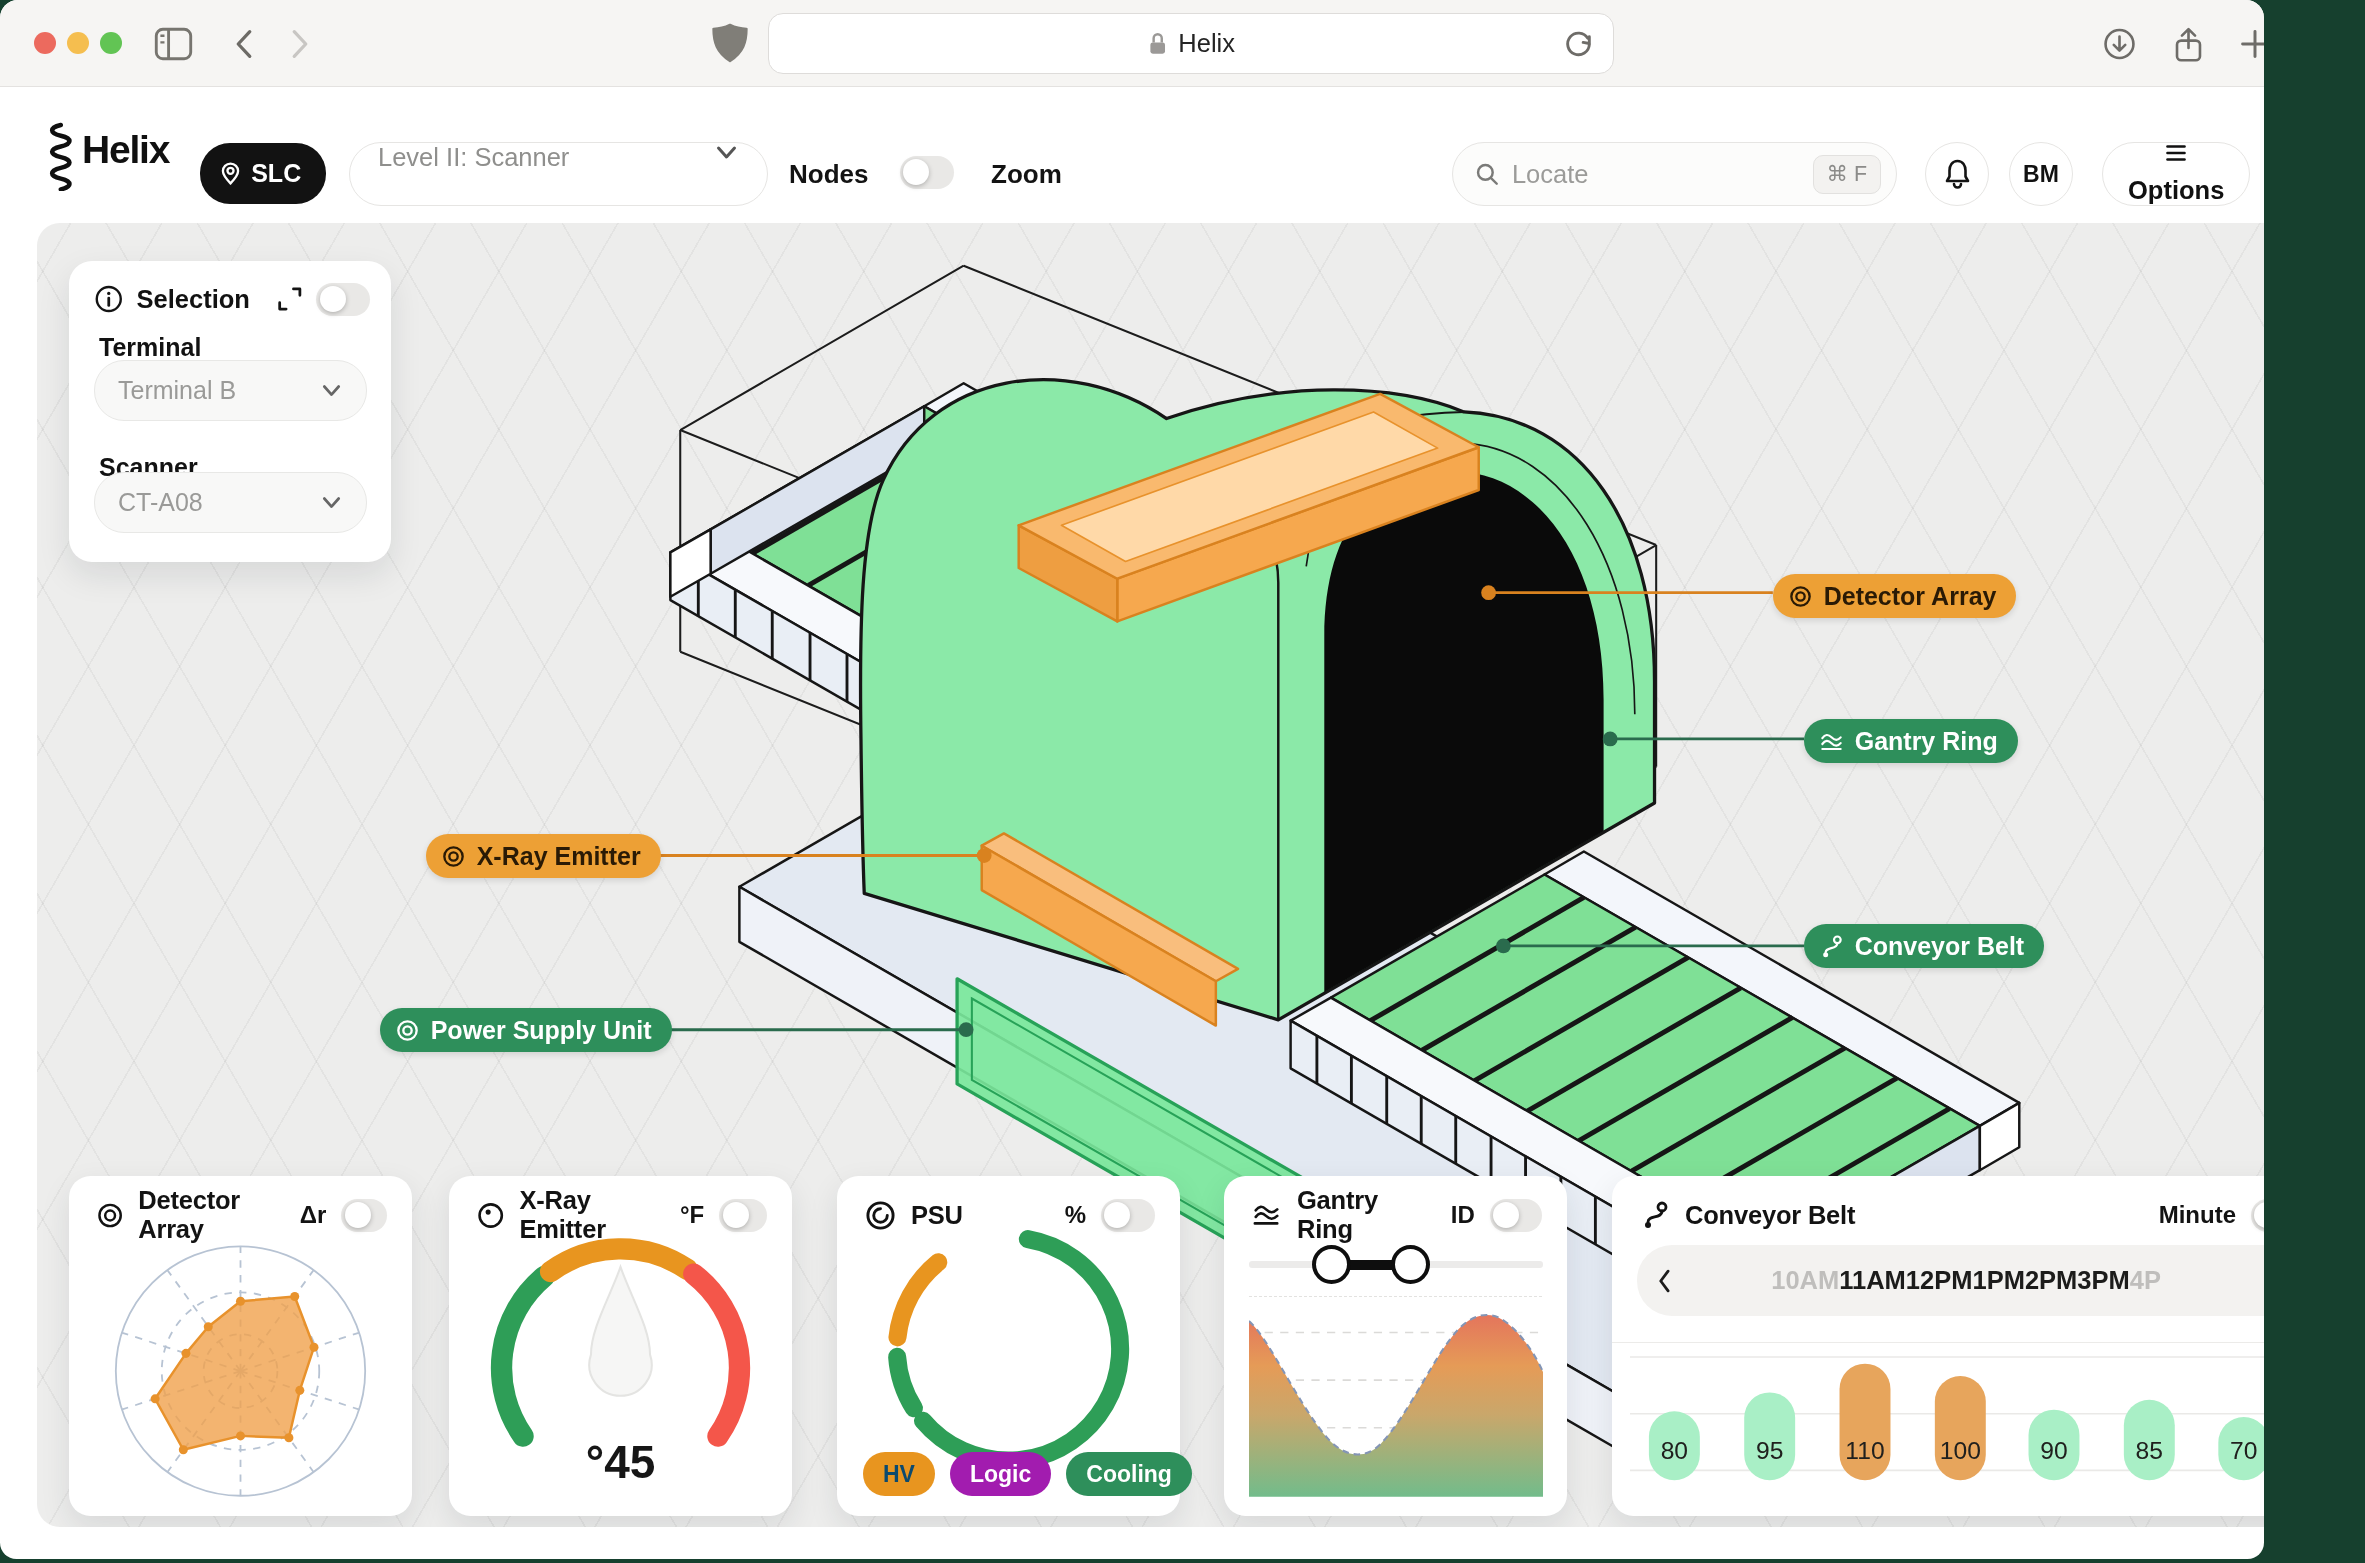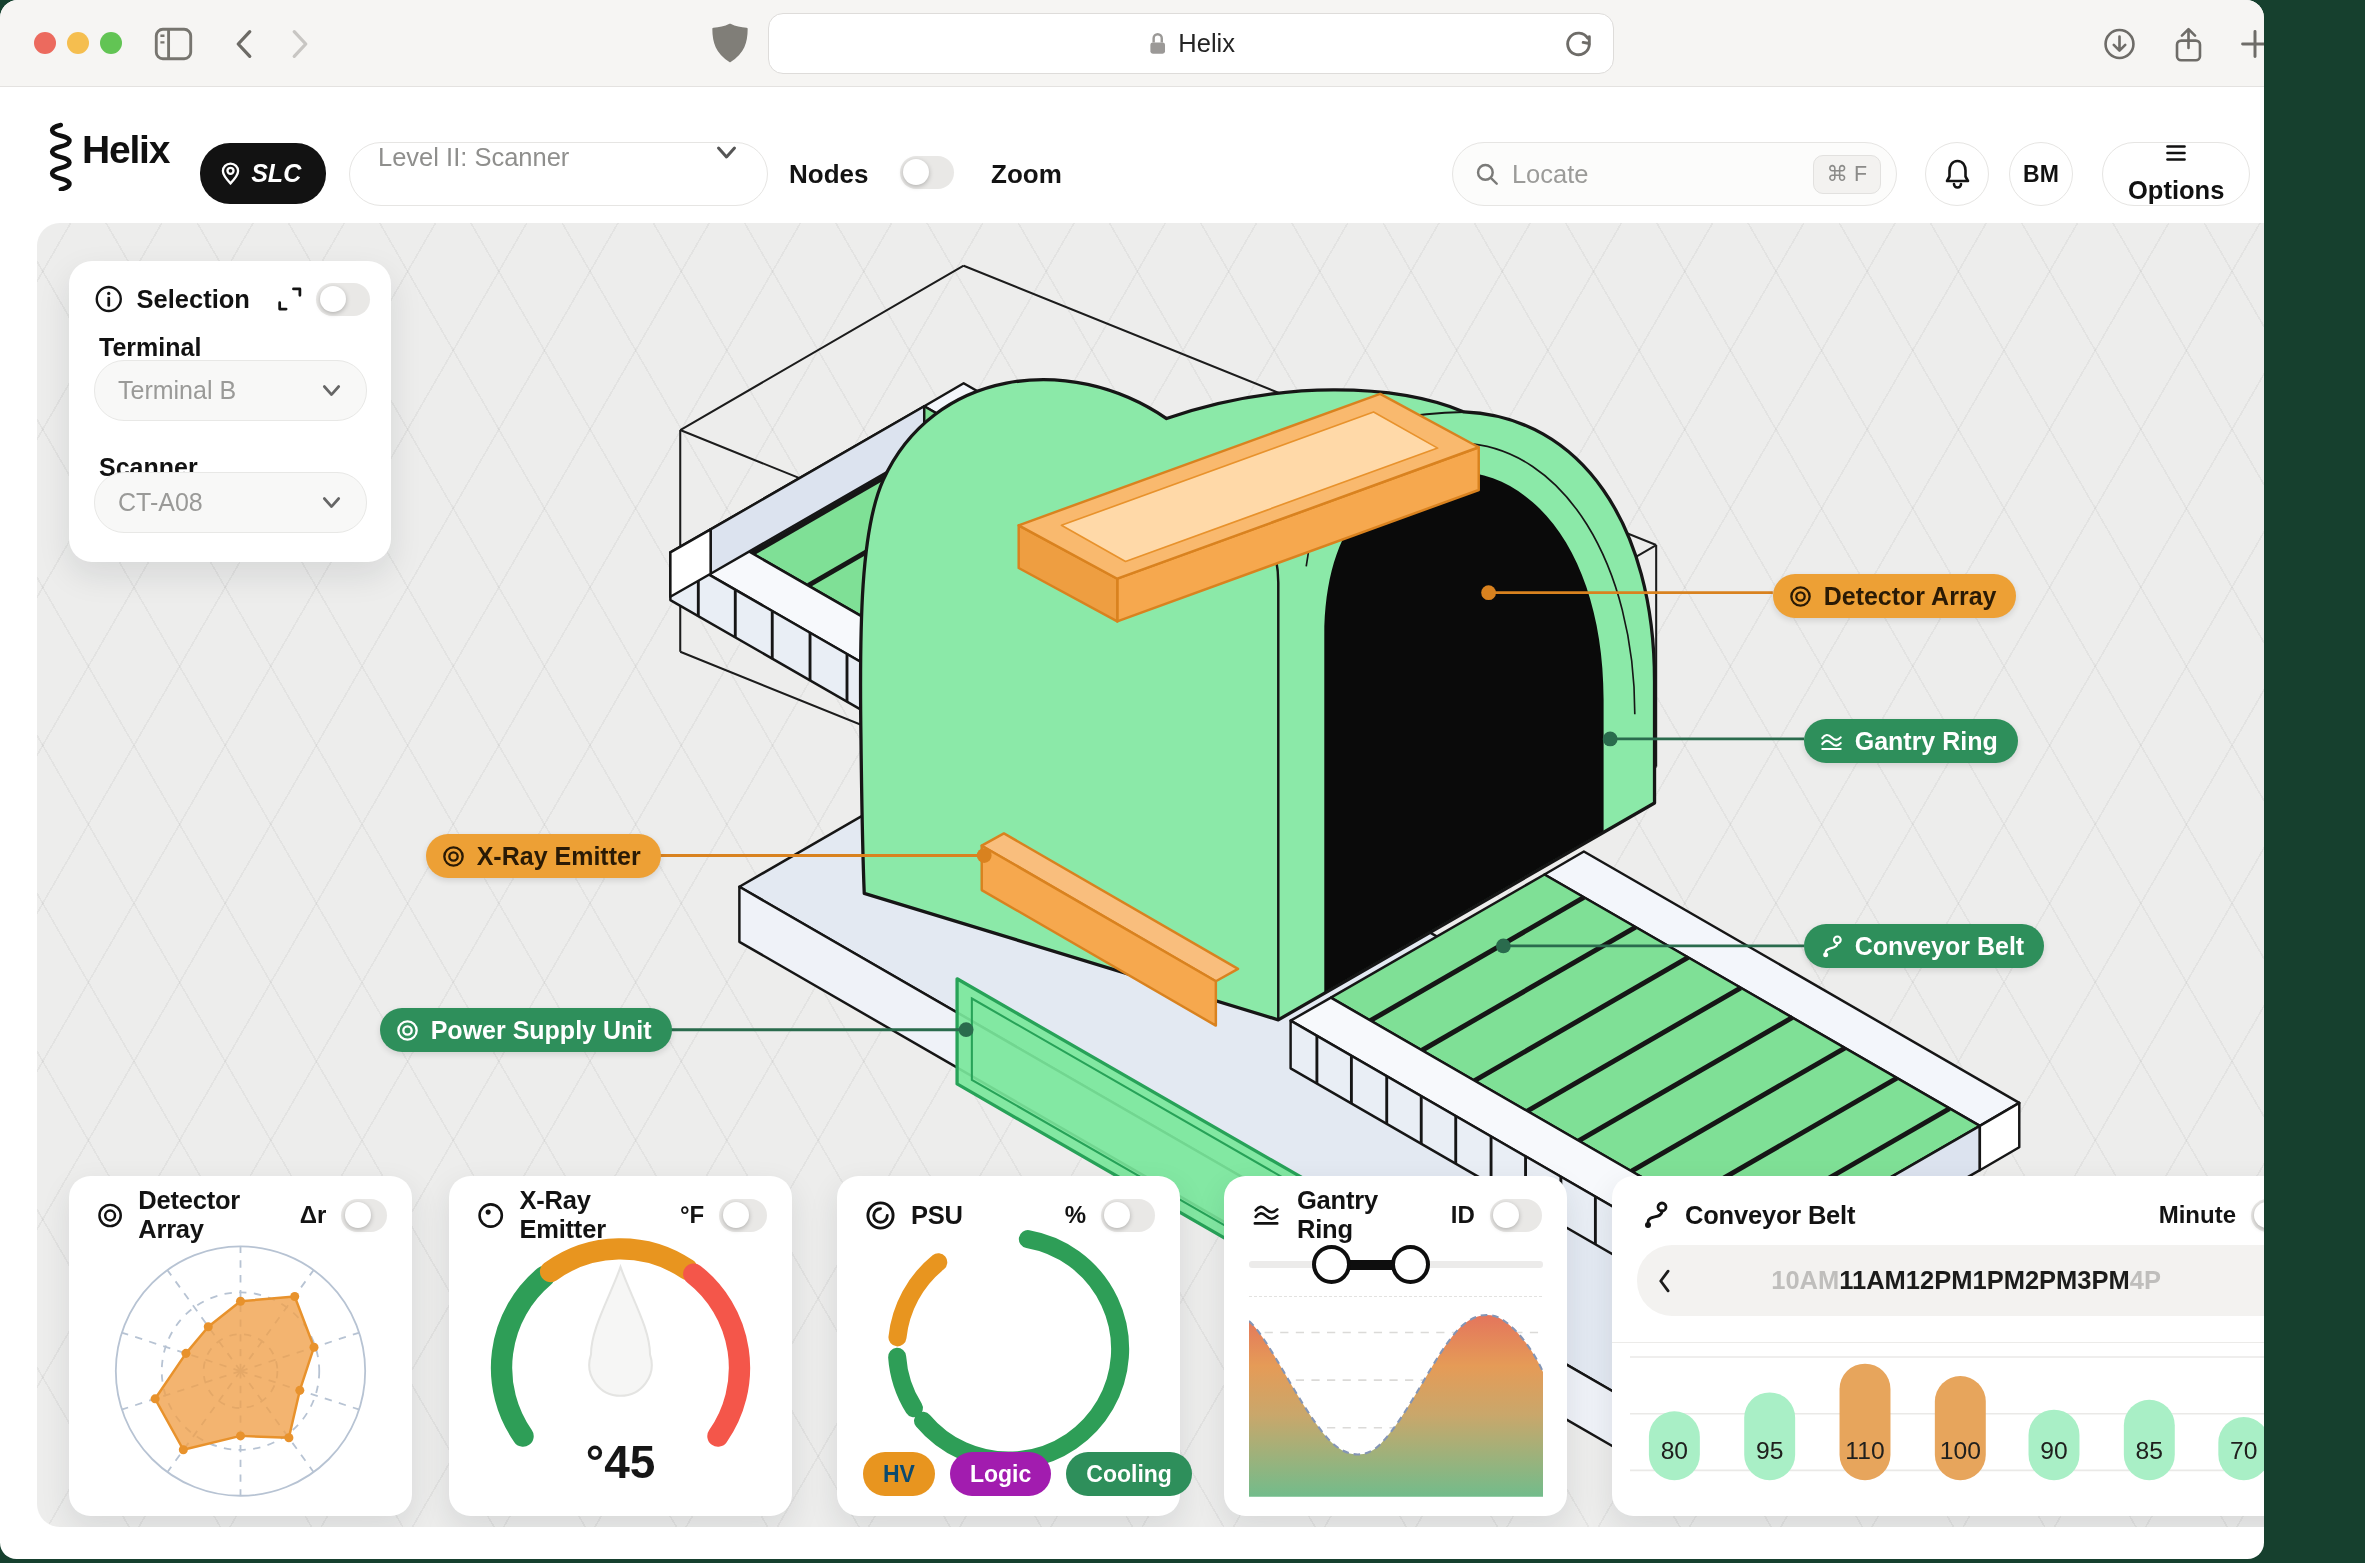--- a/index.html
+++ b/index.html
@@ -13,21 +13,21 @@
   .tl { position:absolute; top:32px; width:22px; height:22px; border-radius:50%; }
   .tl.red{ left:34px; background:#EC6A5E;} .tl.yel{ left:67px; background:#F5BE4F;} .tl.grn{ left:100px; background:#62C454;}
   .chrome-ic { position:absolute; top:25px; color:#77756F; }
   .urlbar { position:absolute; left:768px; top:13px; width:846px; height:61px; background:#fff; border:1.6px solid #DEDCDA; border-radius:15px; display:flex; align-items:center; justify-content:center; gap:10px; font-size:25.5px; color:#242424; }
   .urlbar .reload { position:absolute; right:18px; top:14px; }
 
   
   .appbar { position:absolute; top:89px; left:0; right:0; height:123px; background:#fff; }
   .brand { position:absolute; left:82px; top:39px; font-size:39px; font-weight:700; letter-spacing:-1.2px; color:#101010; }
   .logo { position:absolute; left:36px; top:31px; }
-  .slc { position:absolute; left:200px; top:54px; height:61px; padding:0 25px 0 18px; background:#121212; color:#fff; border-radius:30px; display:flex; align-items:center; gap:8.2px; font-size:25px; font-weight:600;font-style:italic; }
+  .slc { position:absolute; left:200px; top:54px; height:61px; padding:0 25px 0 18px; background:#121212; color:#fff; border-radius:30px; display:flex; align-items:center; gap:8.2px; font-size:25px; font-weight:600; }
   .lvlsel { position:absolute; left:349px; top:53px; width:419px; height:64px; border:1.6px solid #E6E5E3; border-radius:32px; background:#fff; display:flex; padding:0 28px; font-size:25.5px; color:#8F8F8D; }
   .lvlsel svg { margin-left:auto; }
   .hlabel { position:absolute; top:70px; font-size:26px; font-weight:600; color:#131313; }
   .toggle { position:relative; width:54px; height:33px; border-radius:16.4px; background:#E9E8E6; }
   .toggle .knob { position:absolute; left:3.3px; top:3.3px; width:26px; height:26px; border-radius:50%; background:#fff; box-shadow:0 1.6px 5px rgba(0,0,0,.25); }
   .tog-nodes { position:absolute; left:900px; top:67px; }
   .zoomslider { position:absolute; left:1093px; top:163px; width:331px; height:5.7px; border-radius:3.3px; background:#ECECEA; }
   .zoomslider .fill { position:absolute; left:0; top:0; bottom:0; background:#0E0E0E; border-radius:3.3px; }
   .zoomslider .knob { position:absolute; top:-13px; width:31px; height:31px; border-radius:50%; background:#fff; border:4.1px solid #0E0E0E; }
   .locate { position:absolute; left:1452px; top:53px; width:445px; height:64px; border:1.6px solid #E6E5E3; border-radius:32px; background:#FCFCFB; display:flex; align-items:center; padding:0 15px 0 21.4px; gap:11.5px; }

